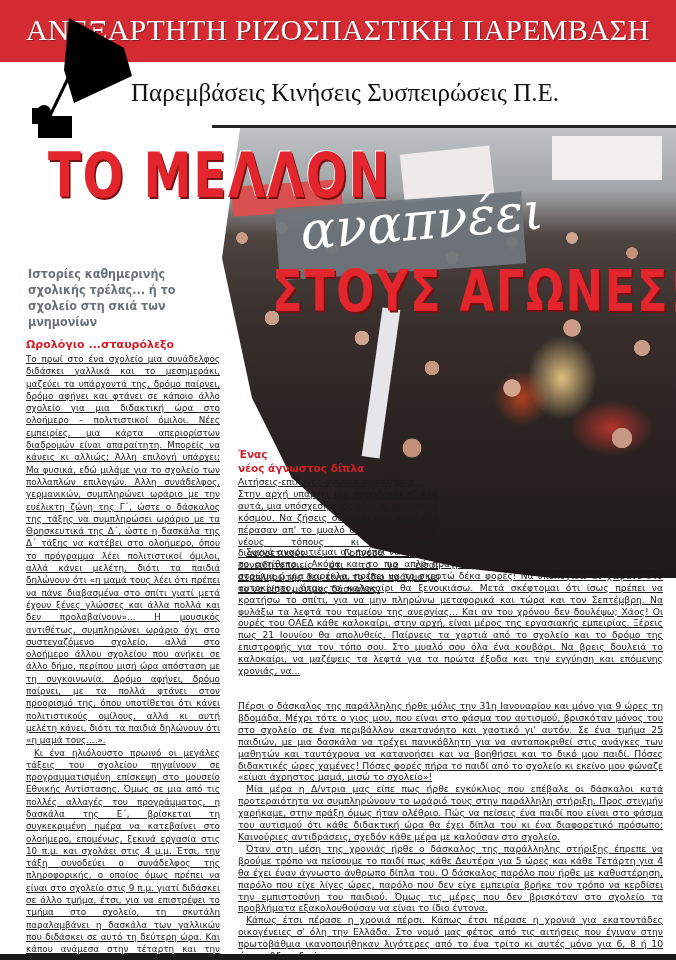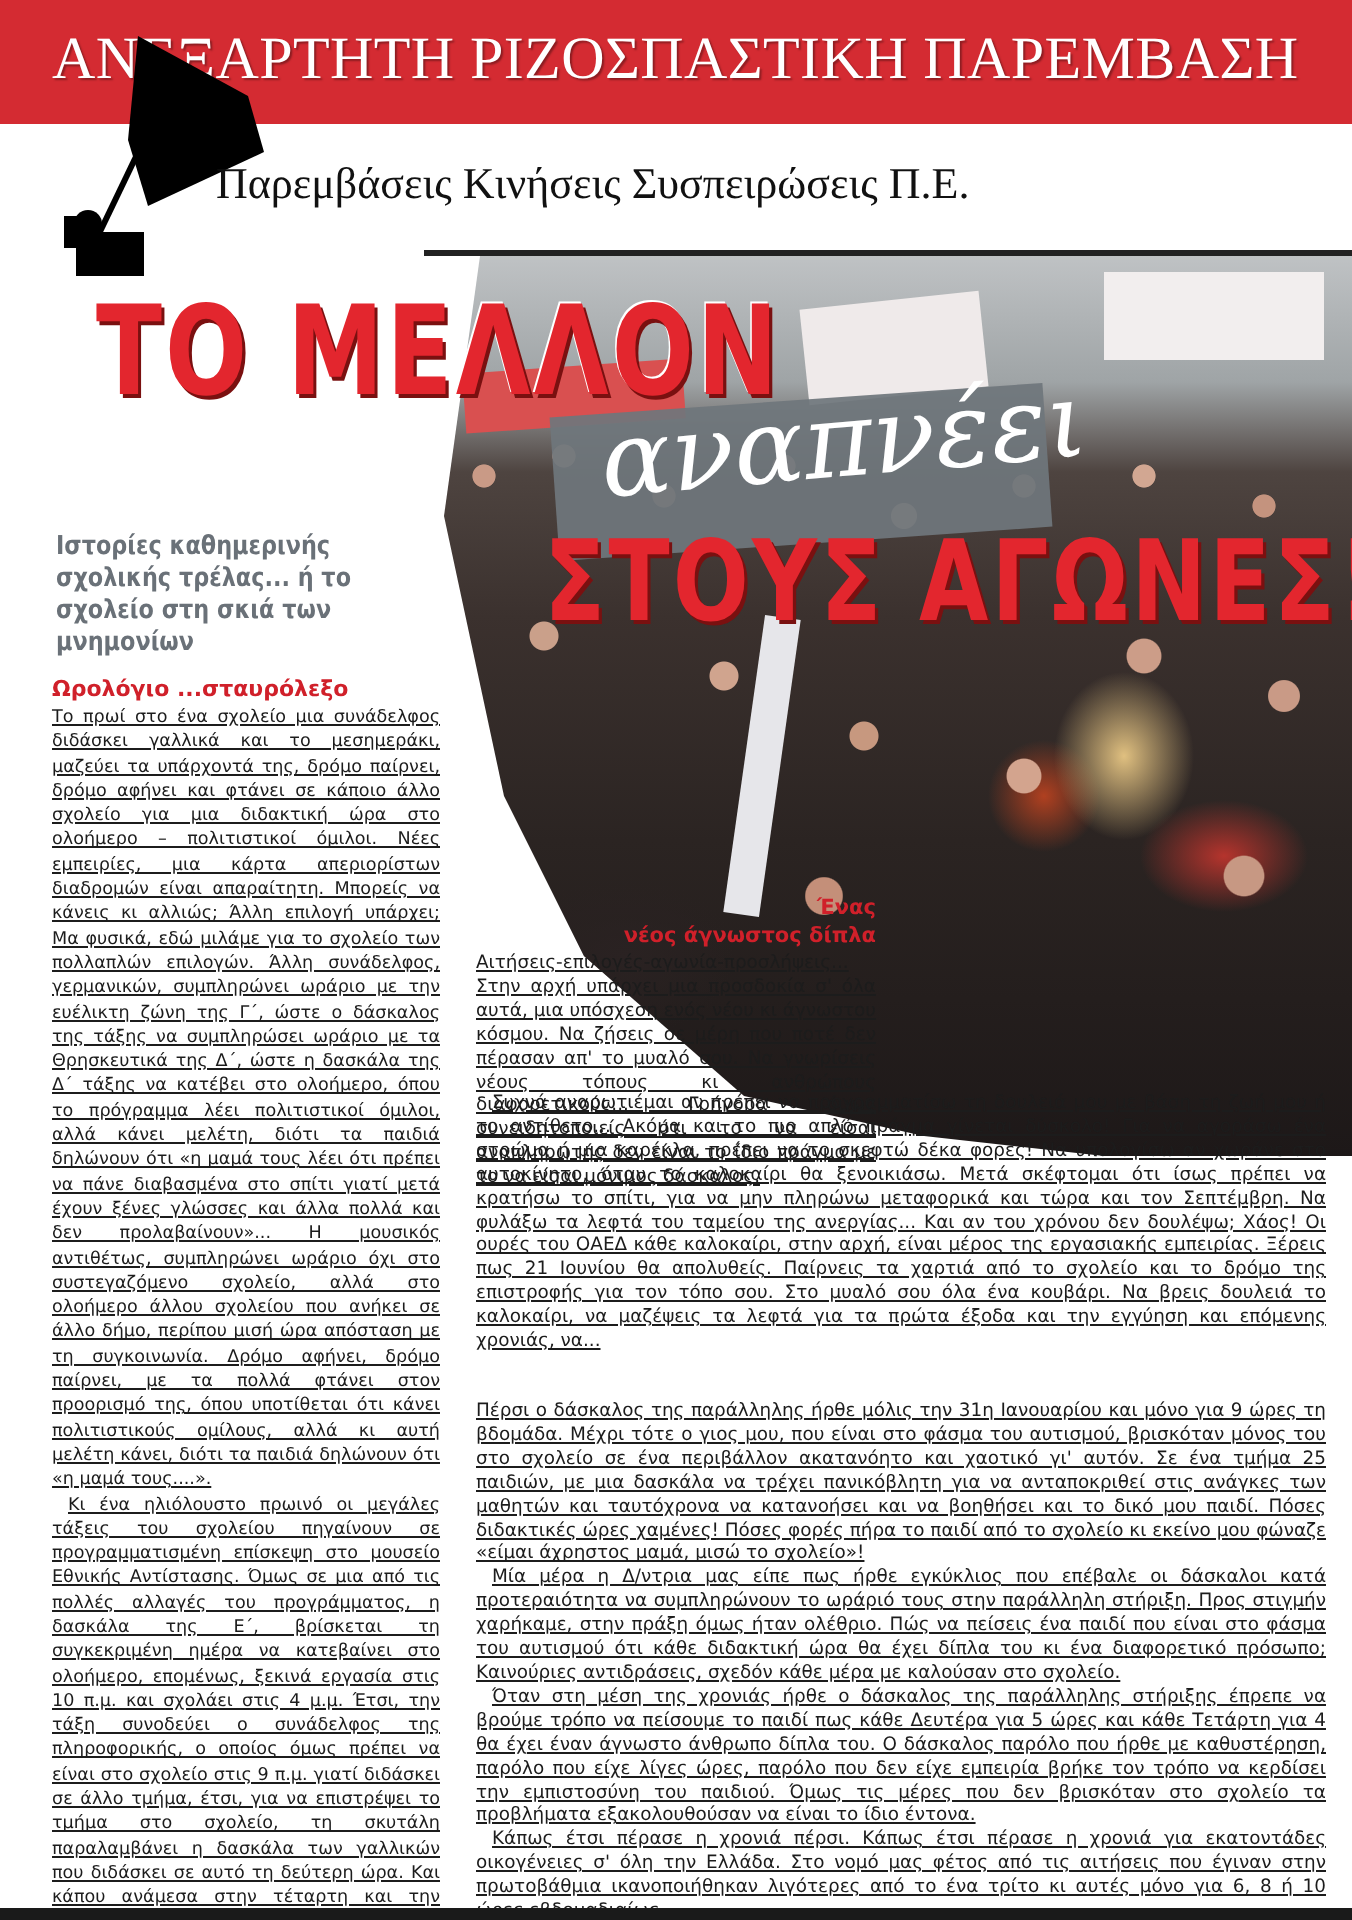--- a/index.html
+++ b/index.html
@@ -1,19 +1,19 @@
 <!DOCTYPE html>
 <html><head>
 <meta charset="utf-8">
 <style>
   html, body { margin:0; padding:0; }
   body { width:676px; height:960px; background:#ffffff; position:relative; overflow:hidden; font-family:"Liberation Sans", sans-serif; }
   .top-band { position:absolute; left:0; top:0; width:676px; height:62px; background:#d42b32; }
   .masthead-title { position:absolute; left:26px; top:13px; width:650px; font-family:"Liberation Serif", serif; font-size:30px; color:#ffffff; letter-spacing:0.2px; white-space:nowrap; text-shadow:1px 1px 1px rgba(0,0,0,0.35); }
-  .subtitle { position:absolute; left:108px; top:79px; font-family:"Liberation Serif", serif; font-size:22px; color:#111; white-space:nowrap; }
+  .subtitle { position:absolute; left:131px; top:79px; font-family:"Liberation Serif", serif; font-size:25px; color:#111; white-space:nowrap; }
   .logo { position:absolute; left:14px; top:8px; width:118px; height:132px; }
   .divider-line { position:absolute; left:212px; top:125px; width:464px; height:3px; background:#222; }
 
   
   .photo { position:absolute; left:212px; top:128px; width:464px; height:450px; overflow:hidden;
     background:
       radial-gradient(ellipse 60px 40px at 400px 300px, #b5342d 0%, transparent 70%),
       radial-gradient(ellipse 50px 60px at 350px 250px, #e0c080 0%, transparent 70%),
       radial-gradient(ellipse 40px 40px at 310px 270px, #b04020 0%, transparent 70%),
       radial-gradient(ellipse 70px 50px at 100px 350px, #2a2222 0%, transparent 80%),
@@ -53,21 +53,21 @@
 
   .section-head { font-family:"DejaVu Sans", sans-serif; font-weight:bold; font-size:11px; color:#d0202a; margin:0 0 2px 0; }
   .body-text { font-family:"DejaVu Sans", sans-serif; font-size:9.2px; line-height:11.9px; color:#1c1c1c; text-align:justify; margin:0; }
   .body-text p { margin:0; text-indent:8px;text-decoration:underline; }
   .body-text p.first { text-indent:0; }
 
   .col-left { position:absolute; left:26px; top:338px; width:194px; }
   .col-left .body-text { font-size:8.8px; line-height:12.3px; }
 
   .col-right-top { position:absolute; left:238px; top:448px; width:200px; }
-  .col-right-top .section-head { font-size:10.5px; line-height:12px;text-align:right; }
+  .col-right-top .section-head { font-size:10.5px; line-height:12px; }
   .col-right-main { position:absolute; left:238px; top:546px; width:425px; }
 
   .col-right-b { position:absolute; left:238px; top:700px; width:425px; }
 
   .bottom-bar { position:absolute; left:0; top:954px; width:676px; height:6px; background:#1a1a1a; }
 </style>
 </head>
 <body>
 
 <div class="top-band"></div>

